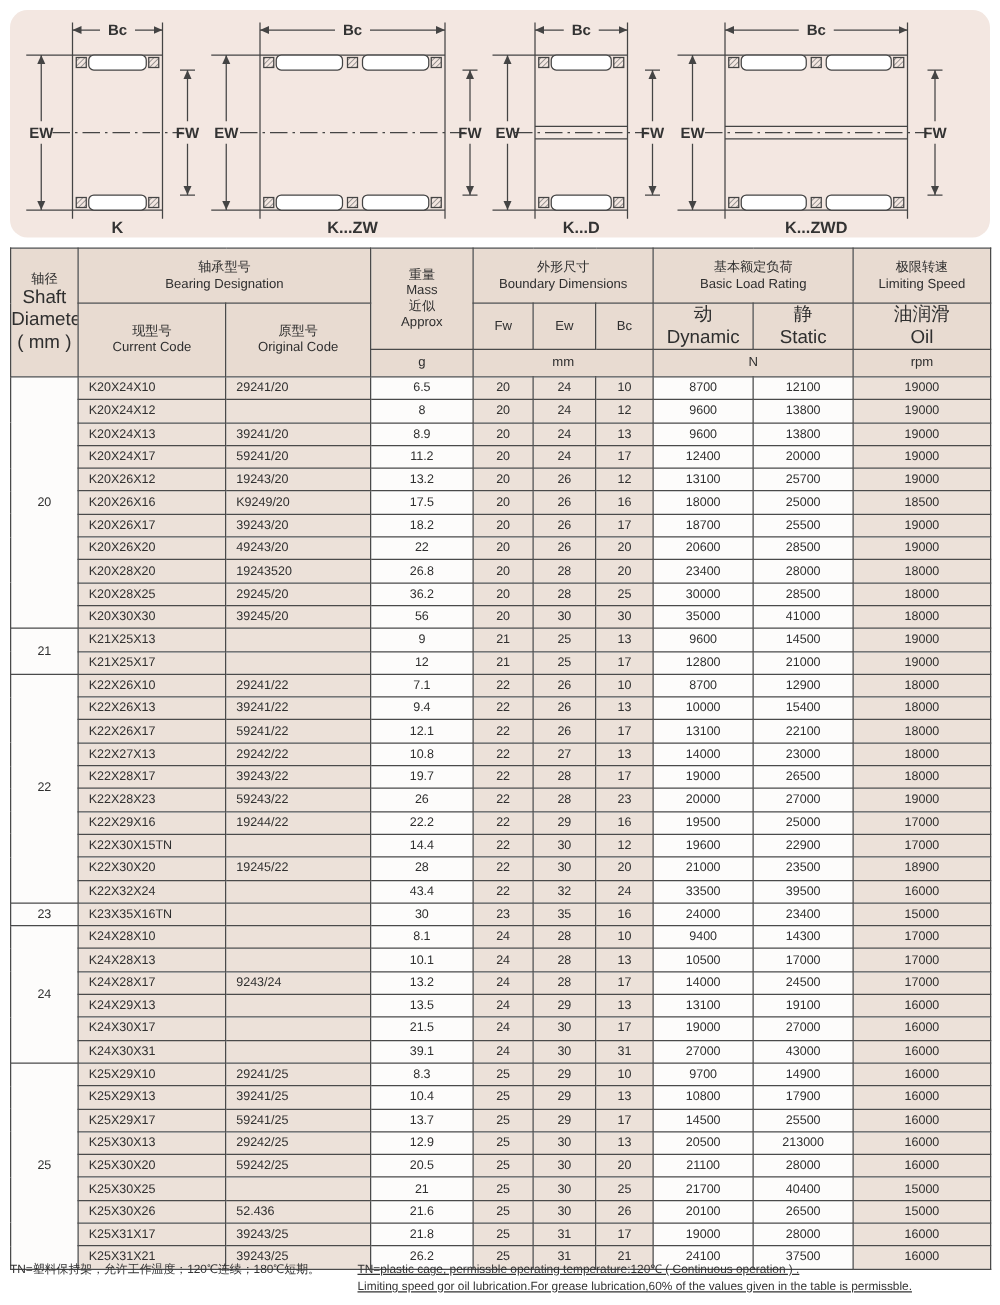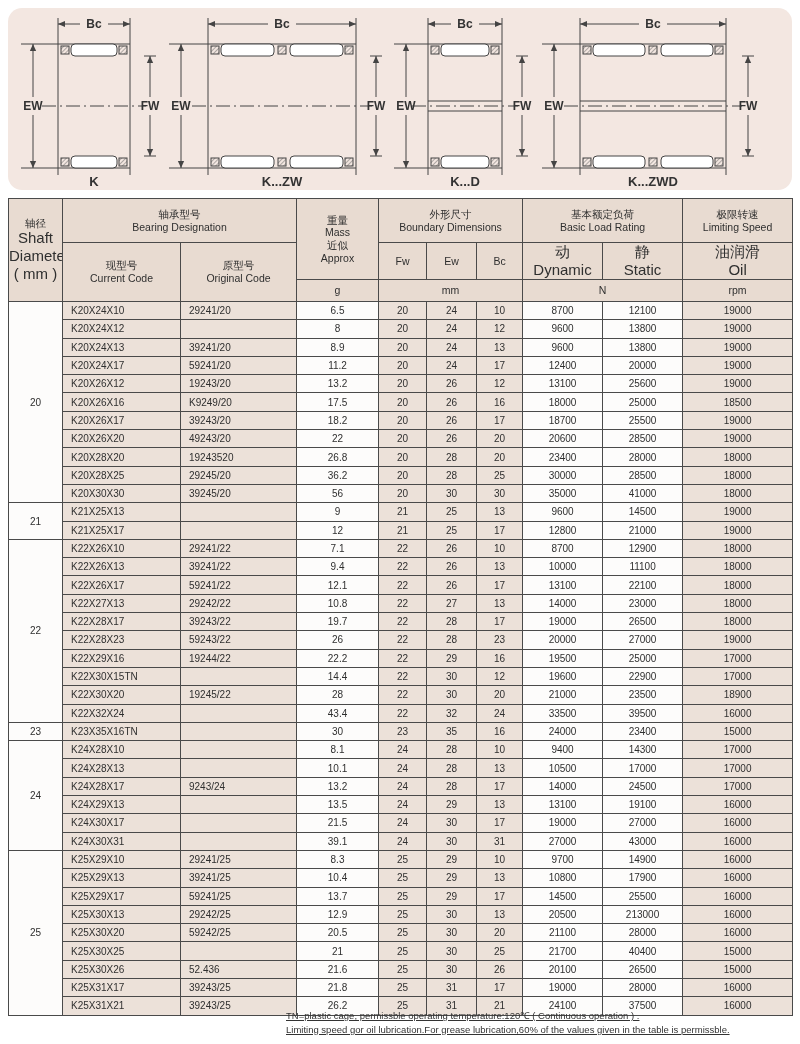--- a/index.html
+++ b/index.html
@@ -303,21 +303,21 @@
           <td class="bg">19000</td>
         </tr>
         <tr>
           <td class="bg code">K20X26X12</td>
           <td class="bg code">19243/20</td>
           <td>13.2</td>
           <td class="bg">20</td>
           <td class="bg">26</td>
           <td class="bg">12</td>
           <td>13100</td>
-          <td>25600</td>
+          <td>25700</td>
           <td class="bg">19000</td>
         </tr>
         <tr>
           <td class="bg code">K20X26X16</td>
           <td class="bg code">K9249/20</td>
           <td>17.5</td>
           <td class="bg">20</td>
           <td class="bg">26</td>
           <td class="bg">16</td>
           <td>18000</td>
@@ -415,21 +415,21 @@
           <td class="bg">18000</td>
         </tr>
         <tr>
           <td class="bg code">K22X26X13</td>
           <td class="bg code">39241/22</td>
           <td>9.4</td>
           <td class="bg">22</td>
           <td class="bg">26</td>
           <td class="bg">13</td>
           <td>10000</td>
-          <td>11100</td>
+          <td>15400</td>
           <td class="bg">18000</td>
         </tr>
         <tr>
           <td class="bg code">K22X26X17</td>
           <td class="bg code">59241/22</td>
           <td>12.1</td>
           <td class="bg">22</td>
           <td class="bg">26</td>
           <td class="bg">17</td>
           <td>13100</td>
@@ -690,19 +690,20 @@
           <td class="bg">21</td>
           <td>24100</td>
           <td>37500</td>
           <td class="bg">16000</td>
         </tr>
       </tbody>
   </table>
 
   <div class="footnotes">
     <div class="fn-cn">
+      <div>TN=塑料保持架，允许工作温度；120℃连续；180℃短期。</div>
     </div>
     <div class="fn-en">
       <div>TN=plastic cage, permissble operating temperature:120℃ ( Continuous operation ) .</div>
       <div>Limiting speed gor oil lubrication.For grease lubrication,60% of the values given in the table is permissble.</div>
     </div>
   </div>
 </div>
 
 </body></html>

